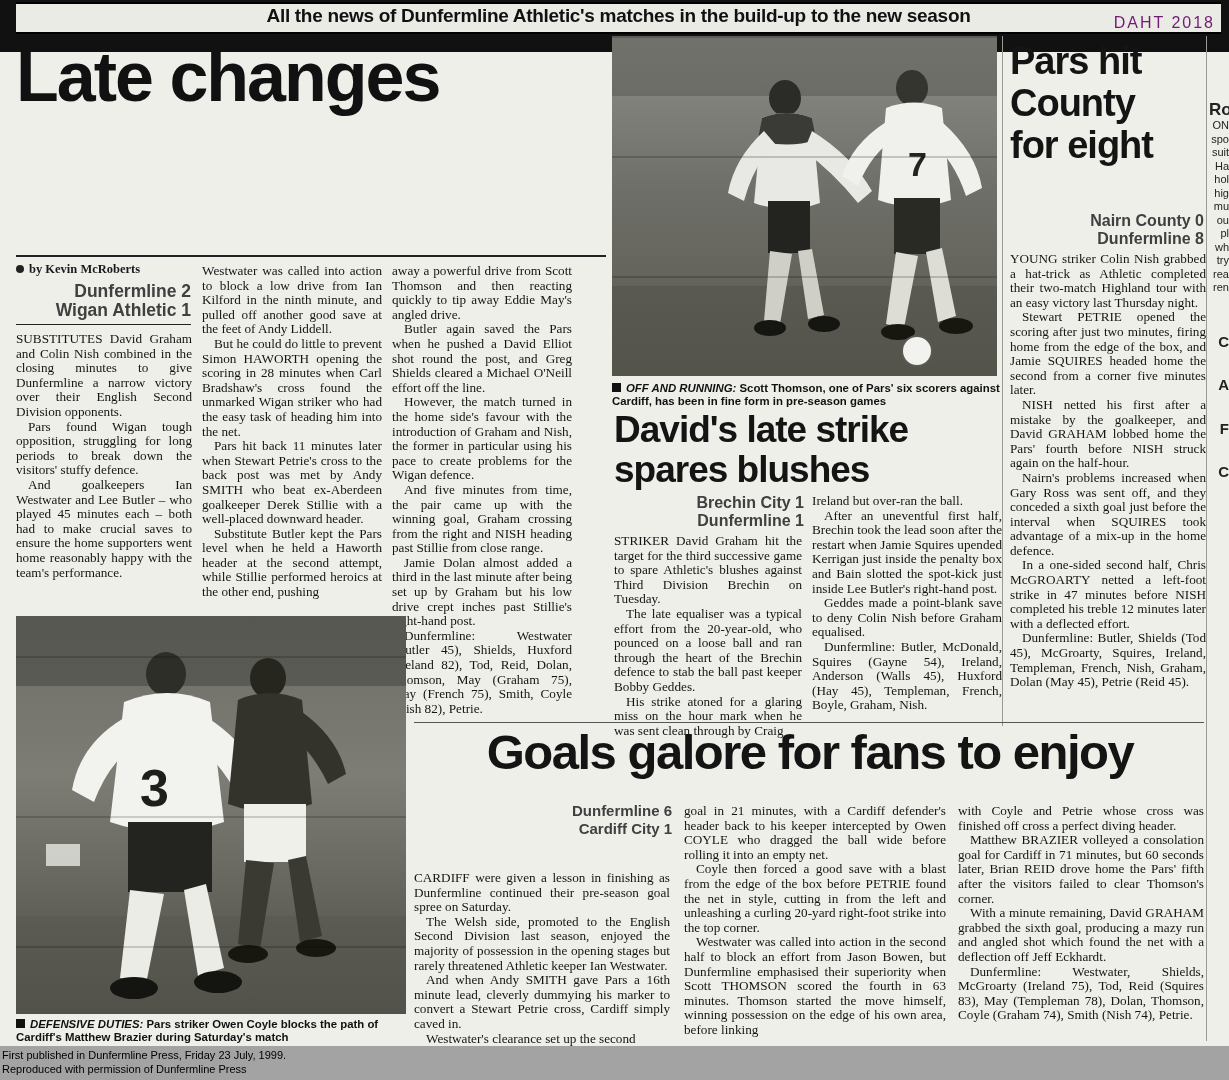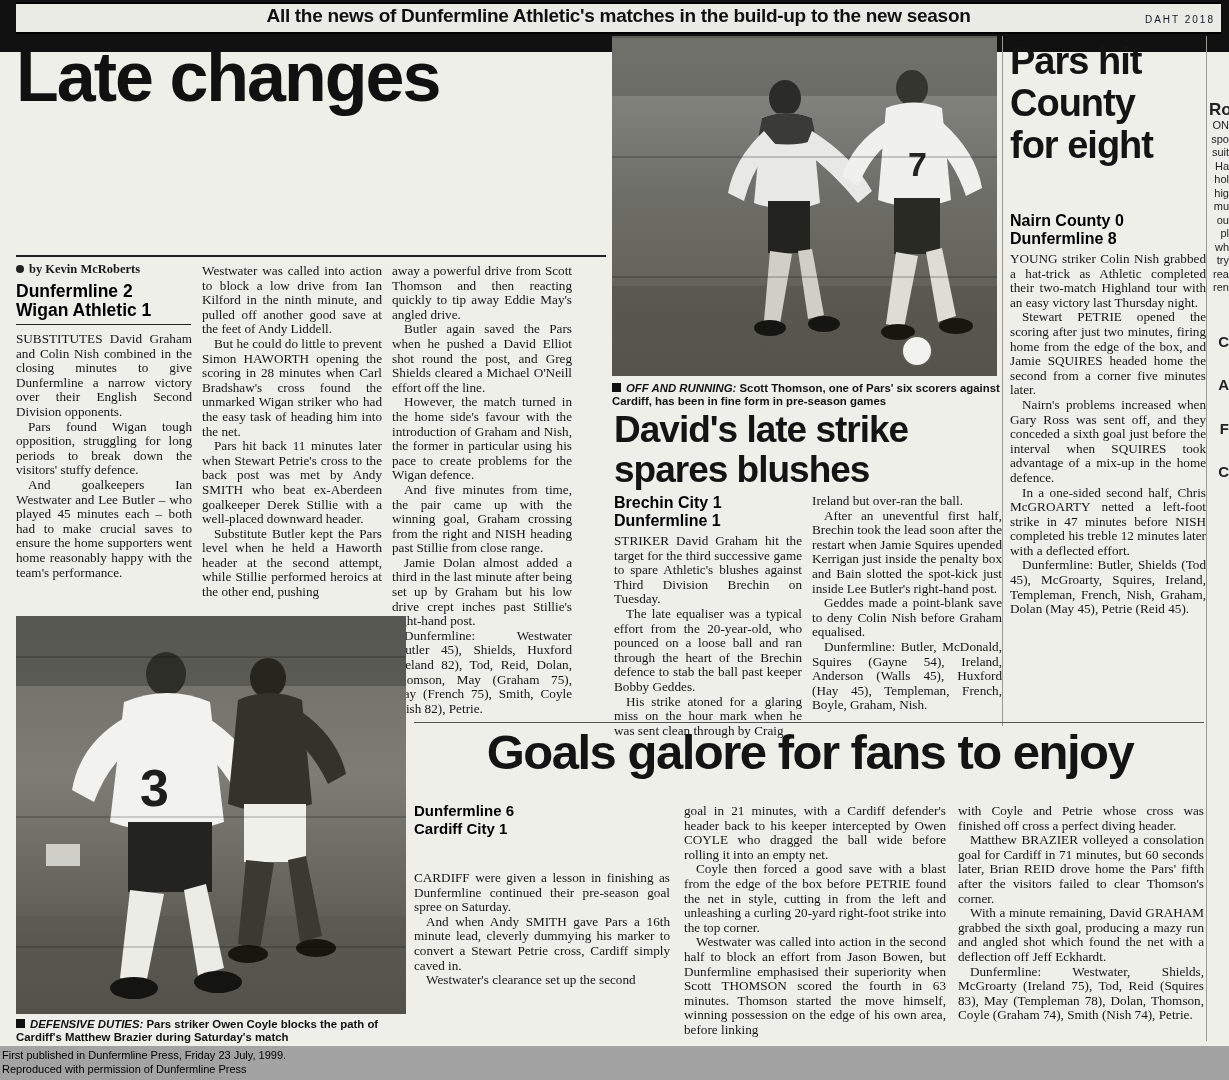--- a/index.html
+++ b/index.html
@@ -25,38 +25,38 @@
     font-family:"Liberation Sans",sans-serif;font-weight:bold;font-size:70px;line-height:66px;
     letter-spacing:-2px;color:#111;}
   .rule{position:absolute;background:#222;}
 
   
   .byline{position:absolute;left:16px;top:262px;width:175px;font-family:"Liberation Serif",serif;
     font-size:12.5px;font-weight:bold;color:#1a1a1a;}
   .bullet{display:inline-block;width:8px;height:8px;border-radius:50%;background:#222;margin-right:5px;}
 
   .score-block{font-family:"Liberation Sans",sans-serif;font-weight:bold;font-size:17.5px;
-    line-height:19px;text-align:left;color:#000000;}
+    line-height:19px;text-align:right;color:#404040;}
 
   
   .photo{position:absolute;background:#6e6e68;overflow:hidden;}
   .photo .grain{position:absolute;inset:0;}
   .cap{position:absolute;font-family:"Liberation Sans",sans-serif;font-size:11.4px;font-weight:bold;
     color:#111;line-height:13px;}
   .cap .kicker{font-style:italic;}
   .cap-sq{display:inline-block;width:9px;height:9px;background:#111;margin-right:5px;}
 
   
   .hl2{font-family:"Liberation Sans",sans-serif;font-weight:bold;color:#141414;}
 
   .footer{position:absolute;left:0;top:1046px;width:1229px;height:34px;background:#a3a3a3;}
   .footer-text{position:absolute;left:2px;top:2px;font-family:"Liberation Sans",sans-serif;font-size:11px;
     line-height:14px;color:#000;}
-  .daht{position:absolute;right:14px;top:14px;font-family:"Liberation Sans",sans-serif;font-size:10px;
-    letter-spacing:2px;color:#0f172a;}
+  .daht{position:absolute;right:14px;top:14px;font-family:"Liberation Sans",sans-serif;font-size:16px;
+    letter-spacing:2px;color:#701a75;}
 
   .vline{position:absolute;width:1px;background:#9a9a94;}
   .hline{position:absolute;height:1px;background:#555;}
 </style>
 </head>
 <body>
 
 <div class="page">
 
   <div class="banner">
@@ -179,20 +179,21 @@
     <div>County</div>
     <div>for eight</div>
   </div>
   <div class="score-block" style="position:absolute;left:1010px;top:212px;width:194px;font-size:16px;line-height:18px;">
     <div>Nairn County 0</div>
     <div>Dunfermline 8</div>
   </div>
   <div class="col body-text" style="left:1010px;top:252px;width:196px;">
     <p class="first">YOUNG striker Colin Nish grabbed a hat-trick as Athletic completed their two-match Highland tour with an easy victory last Thursday night.</p>
     <p>Stewart PETRIE opened the scoring after just two minutes, firing home from the edge of the box, and Jamie SQUIRES headed home the second from a corner five minutes later.</p>
+    <p>NISH netted his first after a mistake by the goalkeeper, and David GRAHAM lobbed home the Pars' fourth before NISH struck again on the half-hour.</p>
     <p>Nairn's problems increased when Gary Ross was sent off, and they conceded a sixth goal just before the interval when SQUIRES took advantage of a mix-up in the home defence.</p>
     <p>In a one-sided second half, Chris McGROARTY netted a left-foot strike in 47 minutes before NISH completed his treble 12 minutes later with a deflected effort.</p>
     <p>Dunfermline: Butler, Shields (Tod 45), McGroarty, Squires, Ireland, Templeman, French, Nish, Graham, Dolan (May 45), Petrie (Reid 45).</p>
   </div>
 
   <div class="vline" style="left:1206px;top:36px;height:1005px;"></div>
   <div class="col" style="left:1209px;top:100px;width:20px;font-family:'Liberation Sans',sans-serif;font-size:11px;line-height:13.5px;color:#222;text-align:right;">
     <div style="font-size:17px;font-weight:bold;line-height:19px;">Ro</div>
     <div style="font-weight:normal;">ON</div>
     <div>spo</div>
@@ -264,20 +265,21 @@
 
   <div class="hline" style="left:414px;top:722px;width:790px;"></div>
   <div class="hl2" style="position:absolute;left:414px;top:726px;width:792px;font-size:49px;line-height:52px;letter-spacing:-1.5px;text-align:center;">Goals galore for fans to enjoy</div>
   <div class="score-block" style="position:absolute;left:414px;top:802px;width:258px;font-size:15px;line-height:18px;">
     <div>Dunfermline 6</div>
     <div>Cardiff City 1</div>
   </div>
 
   <div class="col body-text" style="left:414px;top:842px;width:256px;margin-top:29px;">
     <p class="first">CARDIFF were given a lesson in finishing as Dunfermline continued their pre-season goal spree on Saturday.</p>
+    <p>The Welsh side, promoted to the English Second Division last season, enjoyed the majority of possession in the opening stages but rarely threatened Athletic keeper Ian Westwater.</p>
     <p>And when Andy SMITH gave Pars a 16th minute lead, cleverly dummying his marker to convert a Stewart Petrie cross, Cardiff simply caved in.</p>
     <p>Westwater's clearance set up the second</p>
   </div>
   <div class="col body-text" style="left:684px;top:804px;width:262px;">
     <p class="first">goal in 21 minutes, with a Cardiff defender's header back to his keeper intercepted by Owen COYLE who dragged the ball wide before rolling it into an empty net.</p>
     <p>Coyle then forced a good save with a blast from the edge of the box before PETRIE found the net in style, cutting in from the left and unleashing a curling 20-yard right-foot strike into the top corner.</p>
     <p>Westwater was called into action in the second half to block an effort from Jason Bowen, but Dunfermline emphasised their superiority when Scott THOMSON scored the fourth in 63 minutes. Thomson started the move himself, winning possession on the edge of his own area, before linking</p>
   </div>
   <div class="col body-text" style="left:958px;top:804px;width:246px;">
     <p class="first">with Coyle and Petrie whose cross was finished off cross a perfect diving header.</p>

